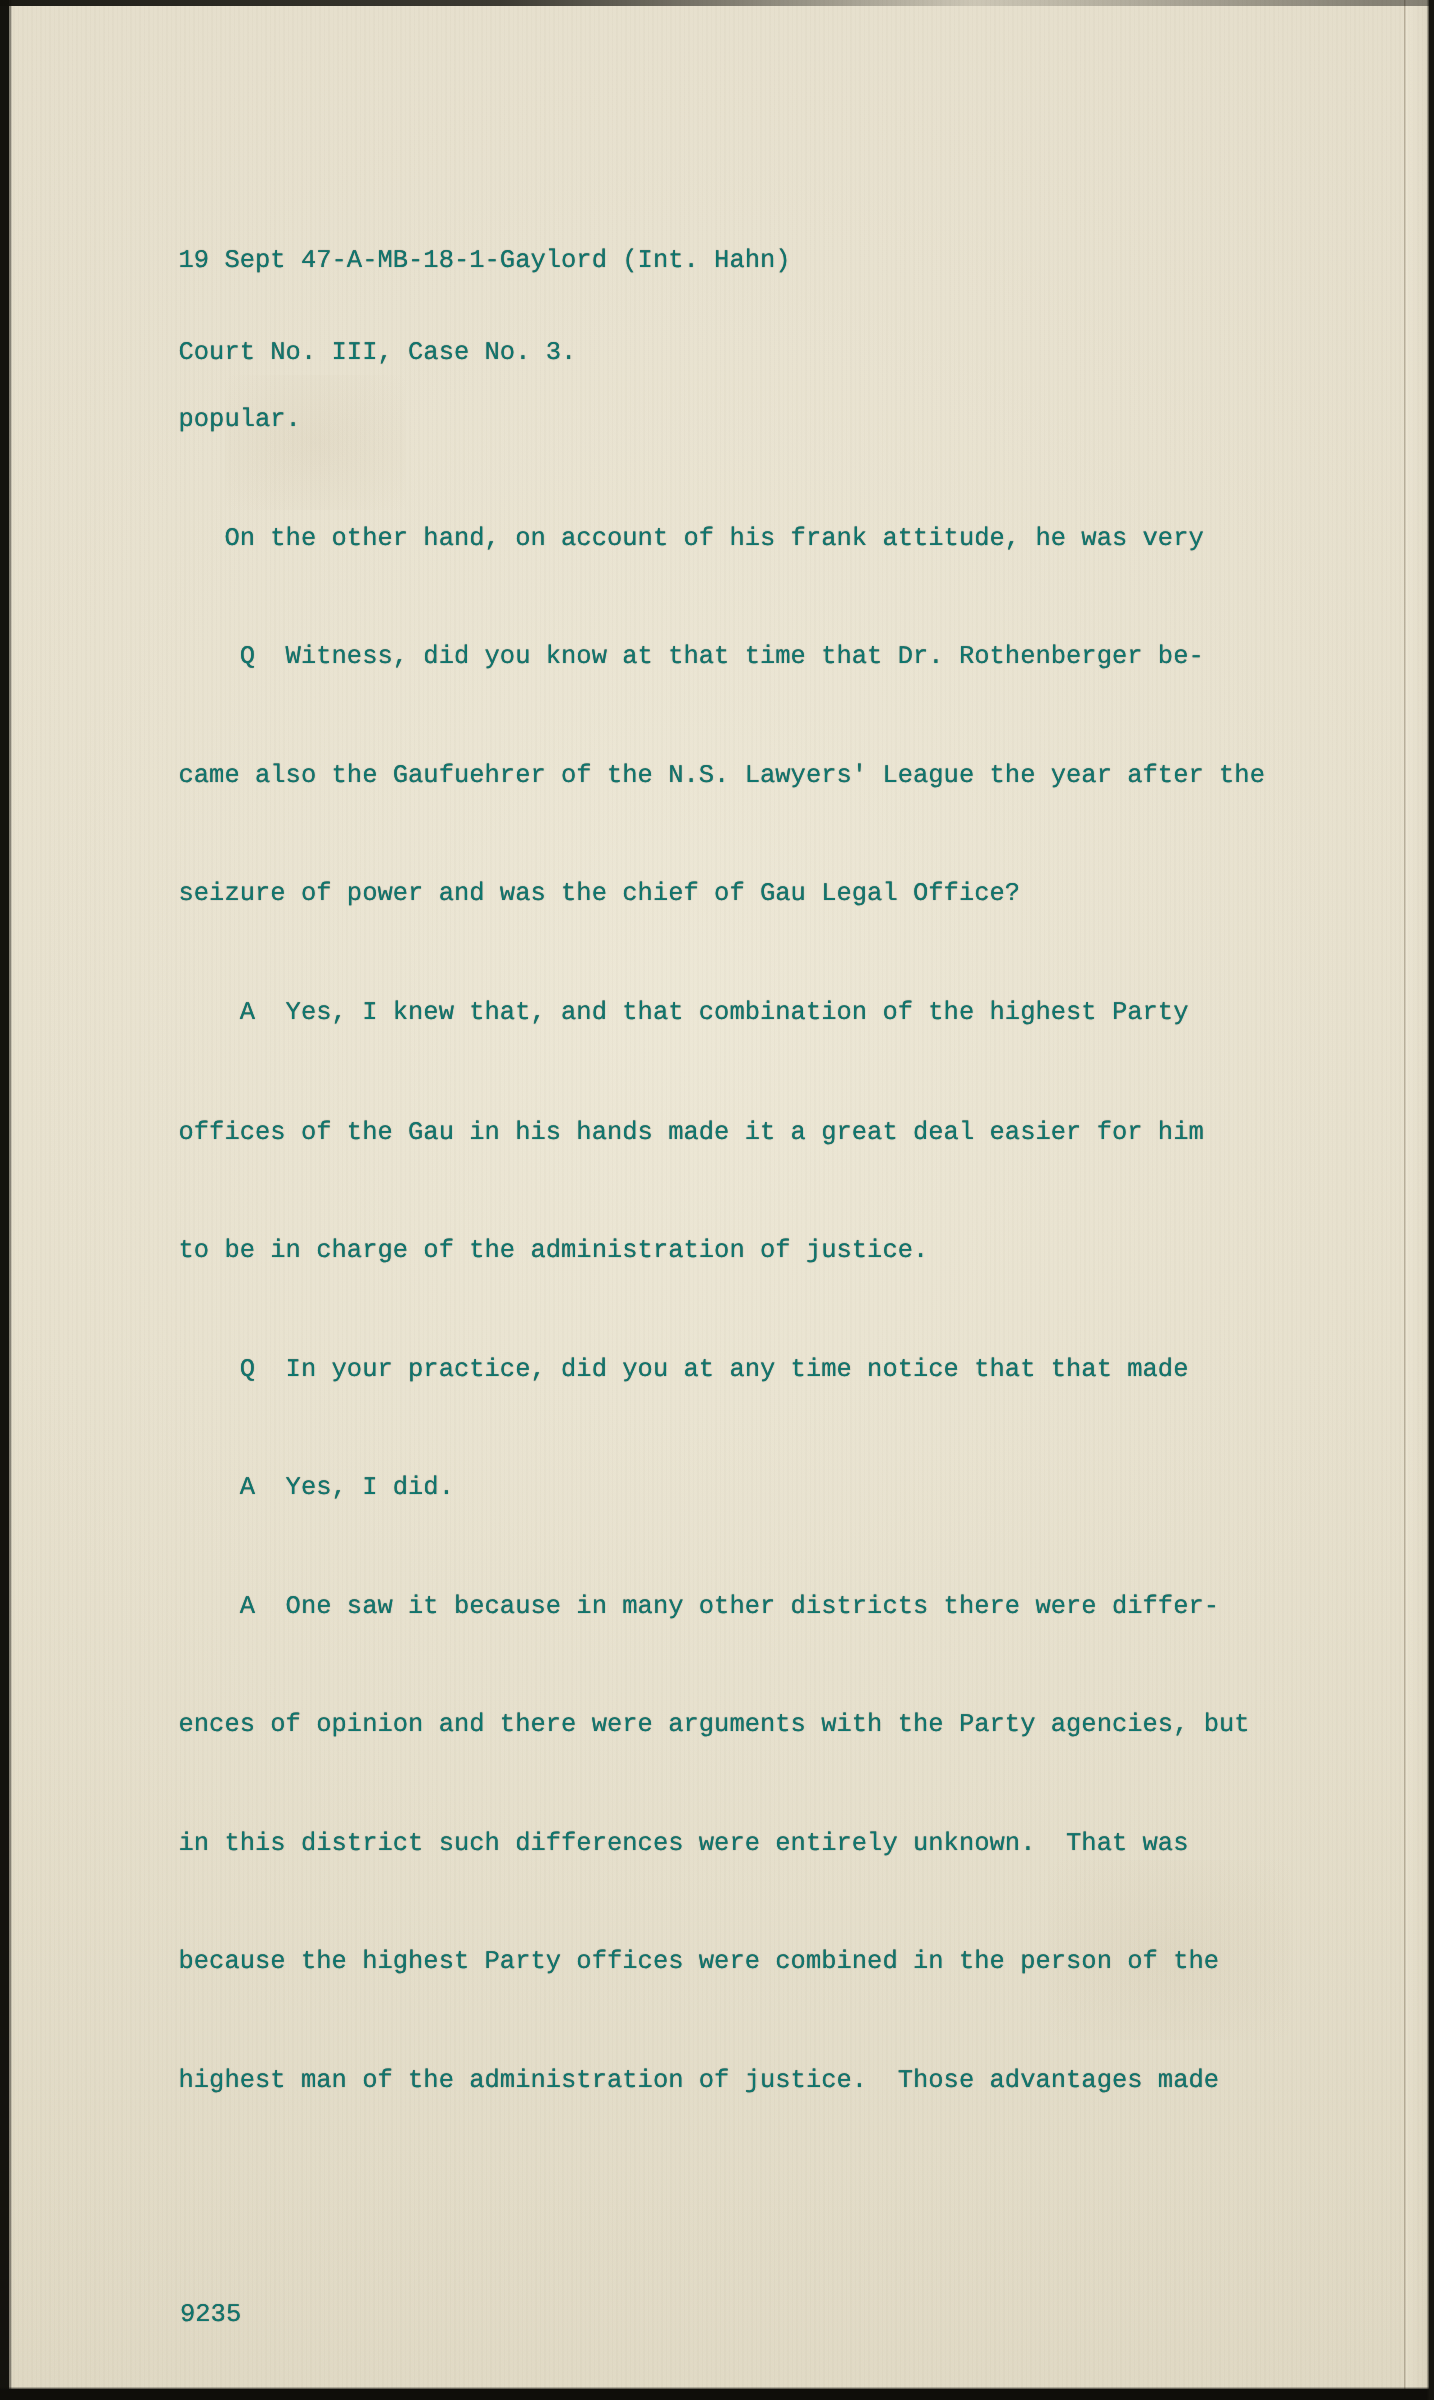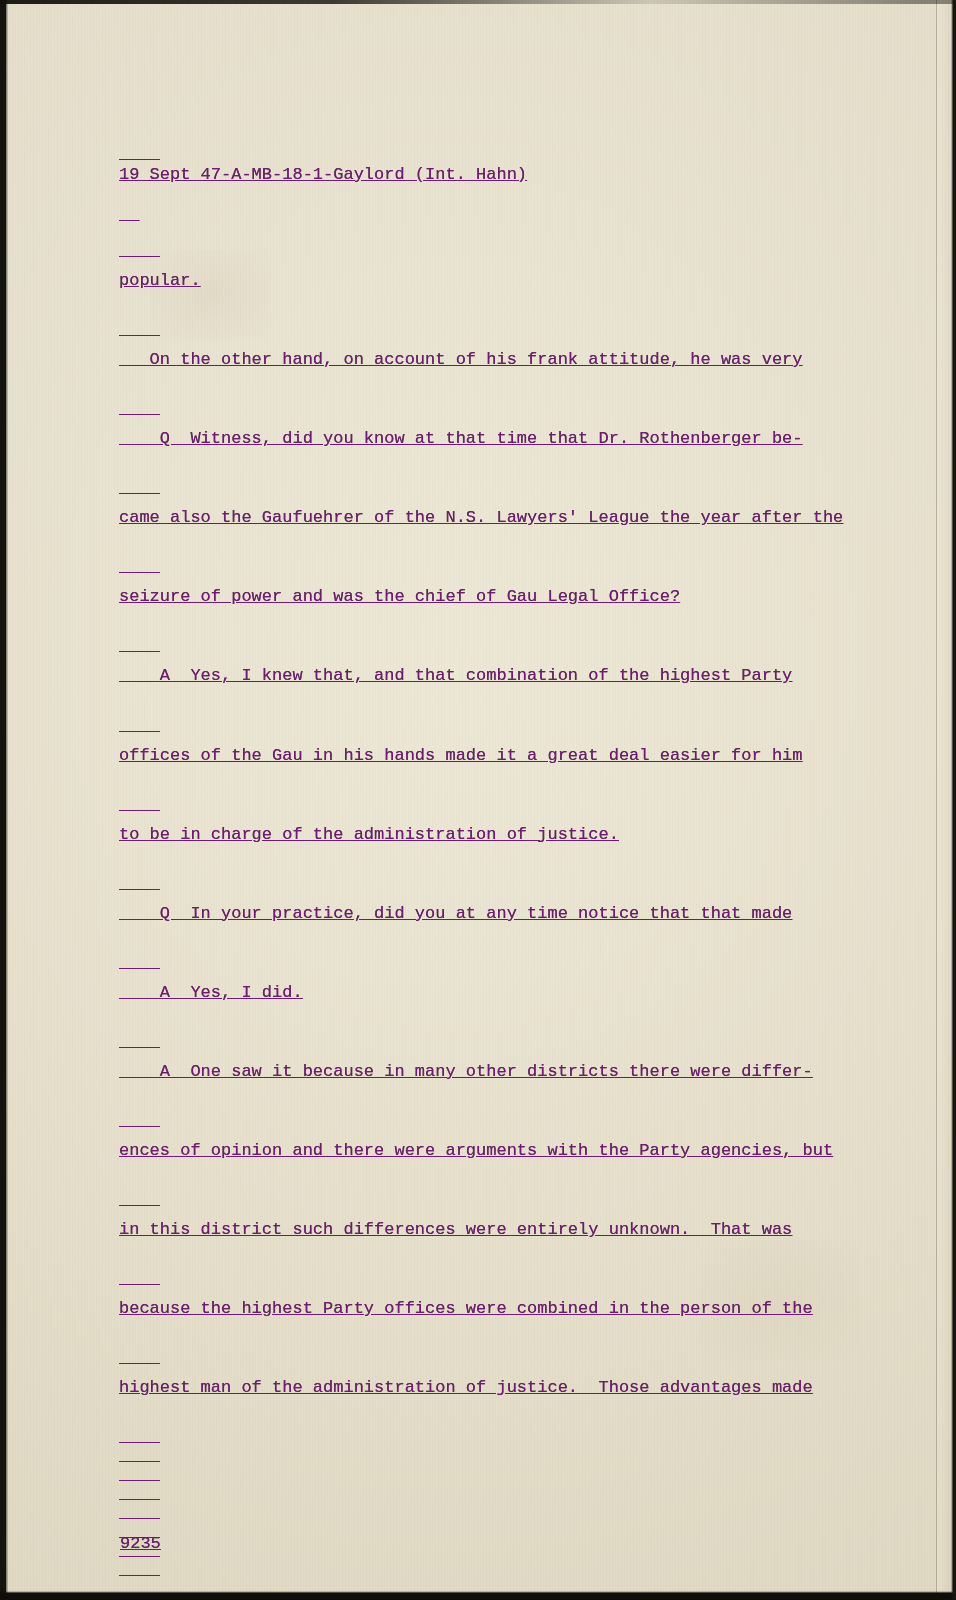--- a/index.html
+++ b/index.html
@@ -41,25 +41,24 @@
     position: absolute; right: 0; top: 0; bottom: 0; width: 5px;
     background: linear-gradient(270deg, #16150f 0 3px, rgba(22,21,15,0.4) 4px, rgba(22,21,15,0) 5px);
   }
   .fold-line {
     position: absolute; top: 0; bottom: 0; left: 936px; width: 16px;
     border-left: 1px solid rgba(95,84,60,0.30);
     background: linear-gradient(90deg, rgba(255,250,235,0.18), rgba(120,105,75,0.06));
   }
   
   .typed {
-    color: #701a75;
+    color: #0f766e;
     font-size: 17px;
     white-space: pre;
     text-shadow: 0 0 0.6px rgba(55,50,42,0.85);
-    text-decoration: underline;
   }
   .header-block {
     position: absolute; left: 119px; top: 125px;
   }
   .header-block .tl { height: 23px; line-height: 23px; }
   .body-block {
     position: absolute; left: 119px; top: 222px;
   }
   .body-block .tl { height: 41.1px; line-height: 41.1px; }
   .page-number {
@@ -79,20 +78,21 @@
 </head>
 <body>
 
 <div class="scan">
   <div class="paper"></div>
   <div class="stain-a"></div>
   <div class="stain-b"></div>
 
   <div class="header-block typed">
     <div class="tl">19 Sept 47-A-MB-18-1-Gaylord (Int. Hahn)</div>
+    <div class="tl">Court No. III, Case No. 3.</div>
   </div>
 
   <div class="body-block typed">
     <div class="tl">popular.</div>
     <div class="tl">   On the other hand, on account of his frank attitude, he was very</div>
     <div class="tl">    Q  Witness, did you know at that time that Dr. Rothenberger be-</div>
     <div class="tl">came also the Gaufuehrer of the N.S. Lawyers' League the year after the</div>
     <div class="tl">seizure of power and was the chief of Gau Legal Office?</div>
     <div class="tl">    A  Yes, I knew that, and that combination of the highest Party</div>
     <div class="tl">offices of the Gau in his hands made it a great deal easier for him</div>

